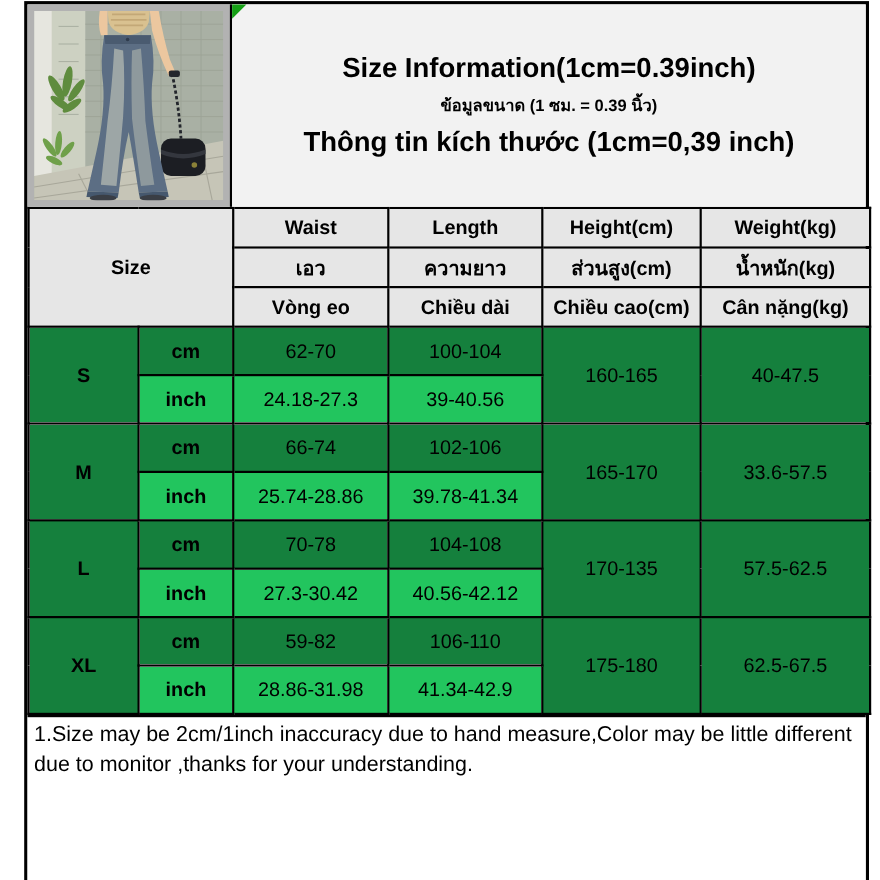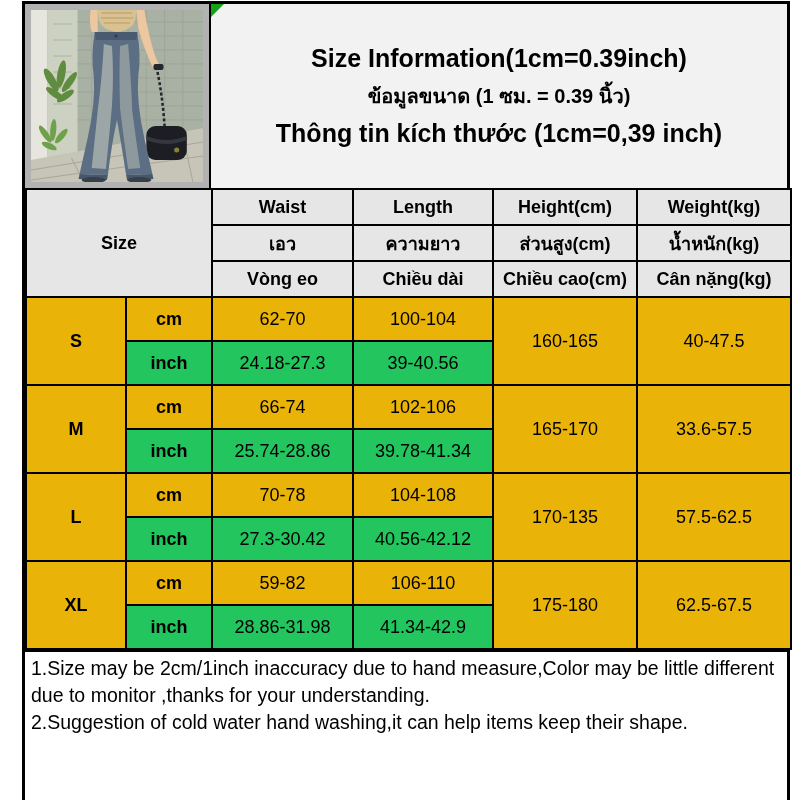--- a/index.html
+++ b/index.html
@@ -10,29 +10,29 @@
   
   .top-section{display:flex;height:184px;}
   .photo-cell{width:186px;box-sizing:border-box;border-right:2px solid #000;
               background:#b2b2b2;padding:6px;flex:none;}
   .photo-cell svg{display:block;width:100%;height:100%;}
   .title-cell{flex:1;position:relative;background:#f2f2f2;display:flex;flex-direction:column;
               justify-content:center;align-items:center;text-align:center;gap:7px;}
   .corner-triangle{position:absolute;left:0;top:0;width:0;height:0;
               border-top:13px solid #15a015;border-right:13px solid transparent;}
   .title-en,.title-vi{font-size:25px;font-weight:bold;letter-spacing:0px;}
-  .title-th{font-size:20px;font-weight:bold;}
+  .title-th{font-size:15px;font-weight:bold;}
 
   
   table.size-table{width:100%;border-collapse:collapse;table-layout:fixed;border-top:2px solid #000;}
   table.size-table td{border:2px solid #000;text-align:center;vertical-align:middle;
                       font-size:18px;padding:0 2px;overflow:hidden;}
   tr.hdr td{height:34px;background:#e6e6e6;font-weight:bold;margin-top:32px;}
   td.size-cell{background:#e2e2e2;font-size:38px;font-weight:bold;}
-  tr.row-cm td{height:42px;background:#eab308;}
+  tr.row-cm td{height:42px;background:#15803d;}
   tr.row-inch td{height:42px;background:#22c55e;}
   td.size-letter{background:#dcdcdc;font-size:21px;font-weight:bold;}
   td.unit{font-weight:bold;}
   td.span-cell{background:#efefef;margin-top:21px;}
 
   
   .attention{height:158px;box-sizing:border-box;border-top:2px solid #000;background:#fff;
              padding:3px 8px 0 6px;font-size:19.5px;line-height:1.38;text-align:left;}
 </style>
 </head>
@@ -208,17 +208,16 @@
         <tr class="row-inch">
           <td class="unit">inch</td>
           <td>28.86-31.98</td>
           <td>41.34-42.9</td>
         </tr>
       </tbody>
     </table>
 
     <div class="attention">
       <div>1.Size may be 2cm/1inch inaccuracy due to hand measure,Color may be little different due to monitor ,thanks for your understanding.</div>
-      <div>2.Suggestion of cold water hand washing,it can help items keep their shape.</div>
     </div>
 
   </div>
 </div>
 
 </body></html>

